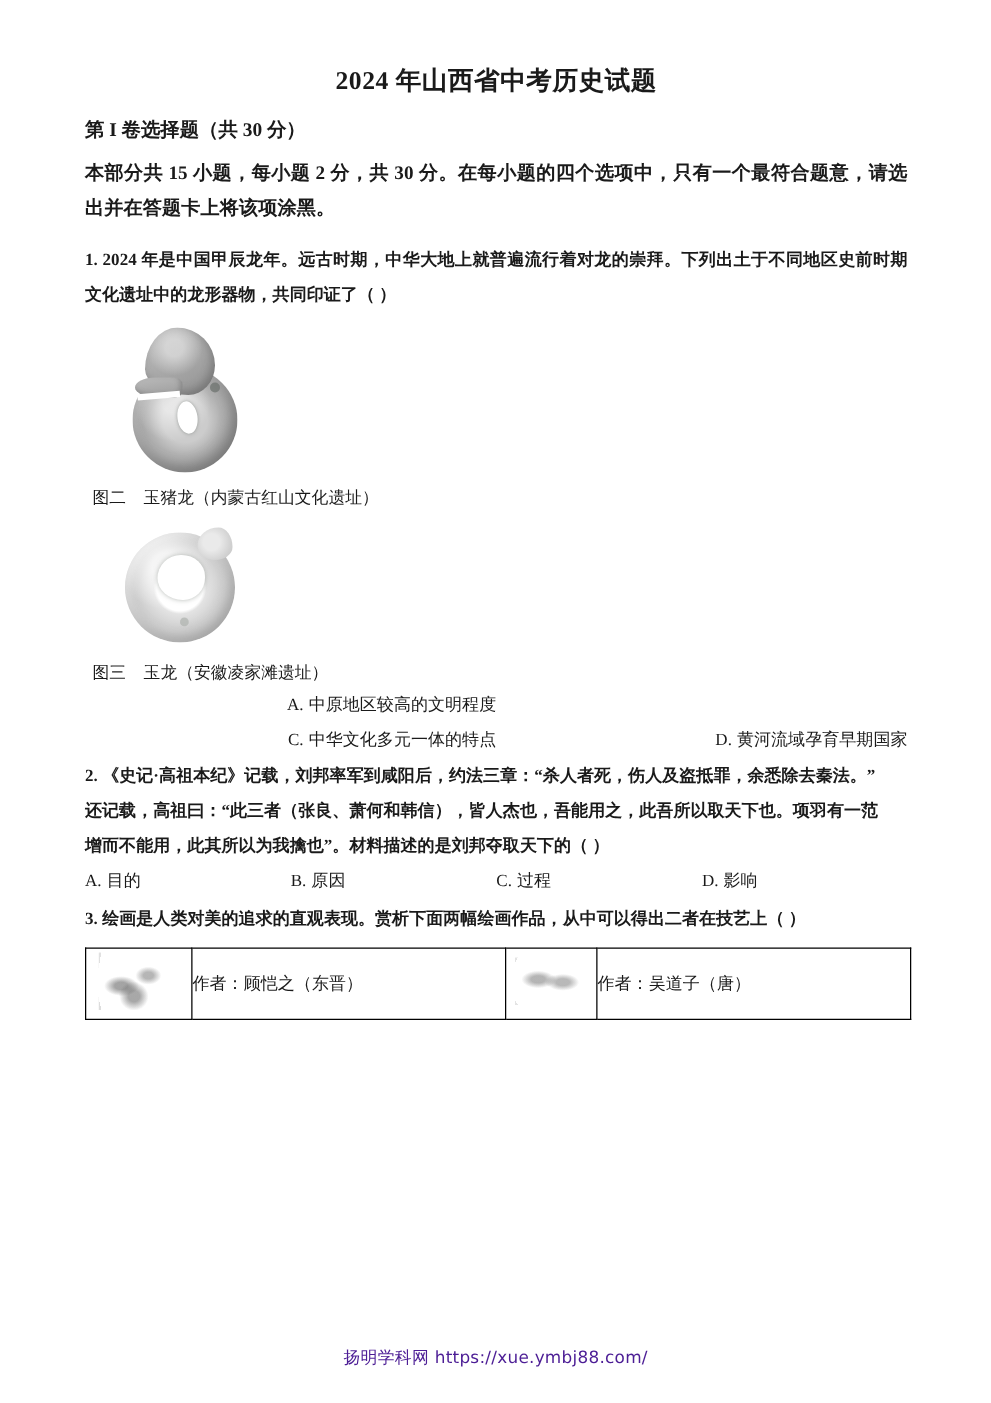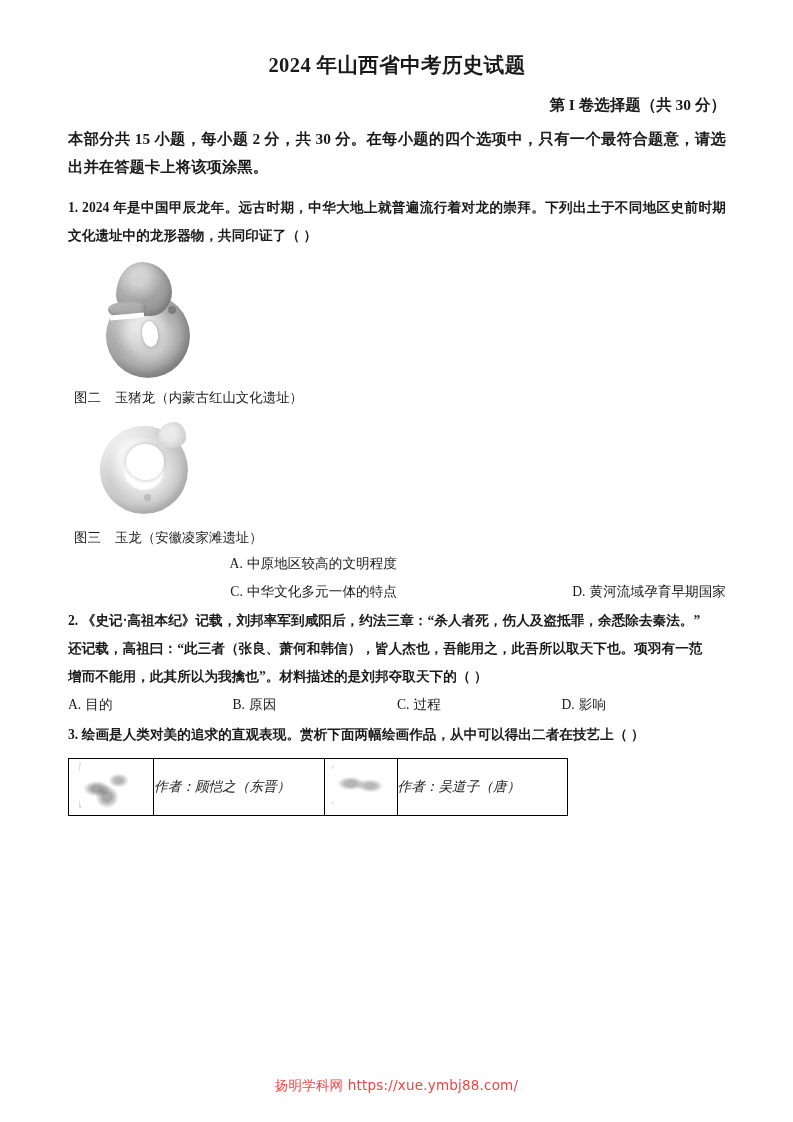--- a/index.html
+++ b/index.html
@@ -35,21 +35,21 @@
   .doc-title {
     text-align: center;
     font-size: 20.5px;
     font-weight: bold;
     letter-spacing: 0.4px;
     margin: 0 0 14px 0;
     line-height: 1.35;
   }
 
   .section-title {
-    text-align: right;
+    text-align: left;
     font-size: 15.5px;
     font-weight: bold;
     margin: 0 0 10px 0;
     line-height: 1.4;
   }
 
   .instructions {
     font-size: 15.3px;
     font-weight: bold;
     line-height: 1.78;
@@ -238,22 +238,21 @@
   }
   .options-4col .opt { width: 25%; letter-spacing: 0.05px; }
 
   .opt-letter { margin-right: 4px; }
 
   
   .paint-table {
     border-collapse: collapse;
     margin-top: 9px;
     table-layout: fixed;
-    width: 500px;
-    font-style: italic;
+    width: 661px;
   }
   .paint-table td {
     border: 1px solid #000000;
     height: 56px;
     vertical-align: middle;
     font-size: 13.6px;
     padding: 0;
   }
   .cell-img { width: 84px; text-align: center; }
   .cell-txt { padding-left: 16px; letter-spacing: 0.05px; }
@@ -284,21 +283,21 @@
   }
 
   
   .footer-watermark {
     position: absolute;
     left: 0;
     top: 1077px;
     width: 793px;
     text-align: center;
     font-size: 13.5px;
-    color: #ef4444;
+    color: #4c1d95;
     font-family: "DejaVu Sans", "Liberation Sans", sans-serif;
     letter-spacing: 0.2px;
   }
 </style>
 </head>
 <body>
 
 <div class="page">
   <div class="content">
 

